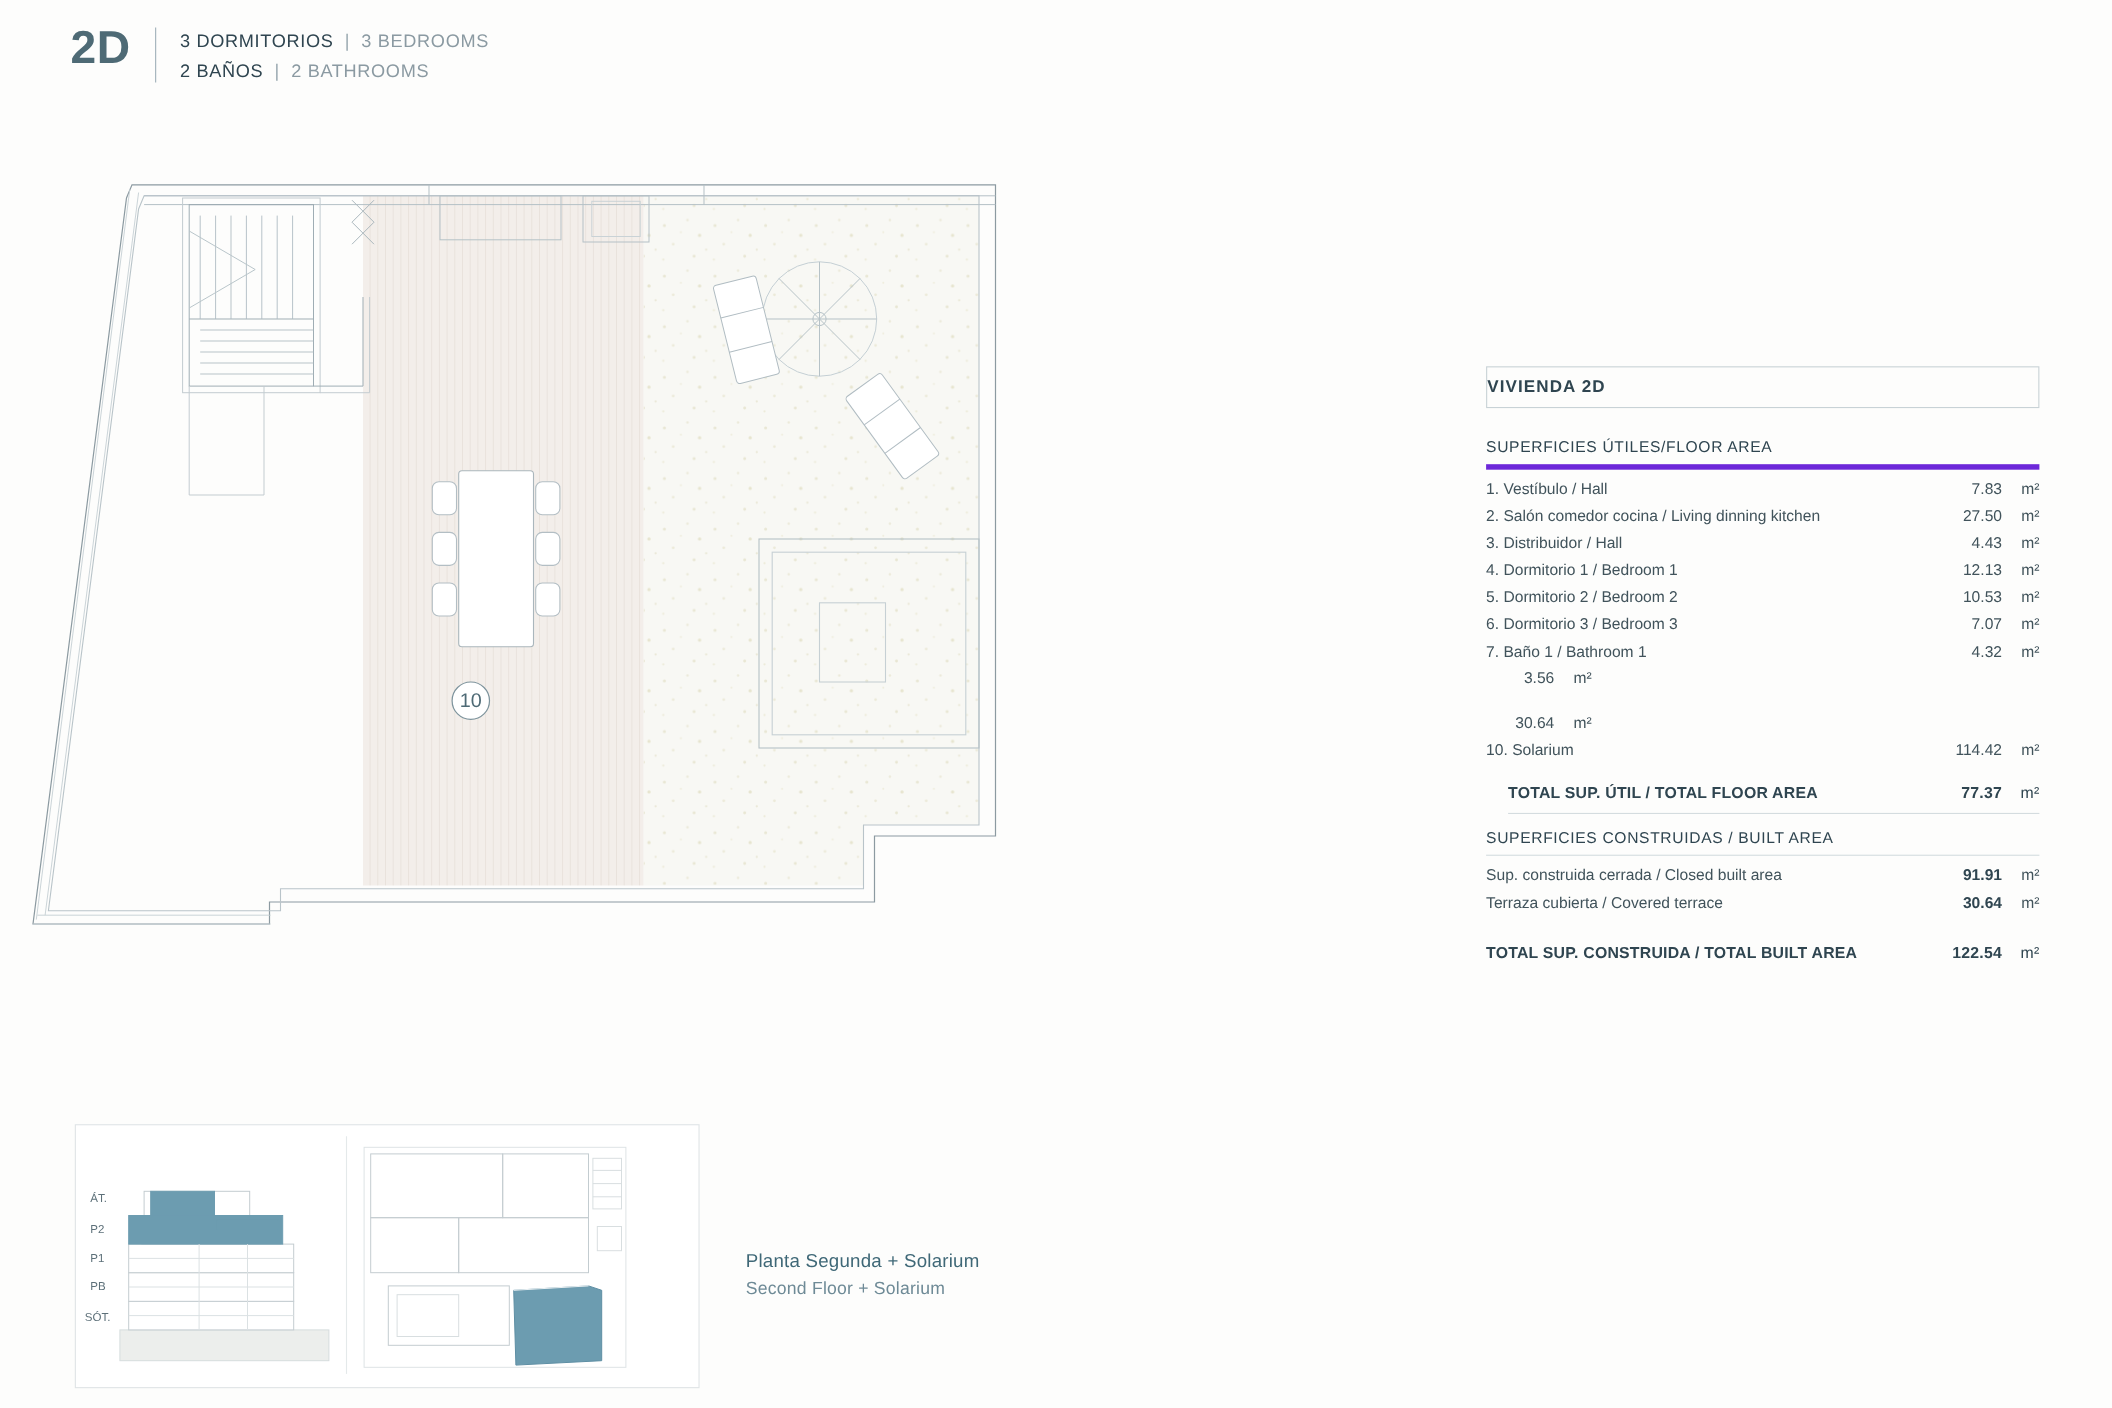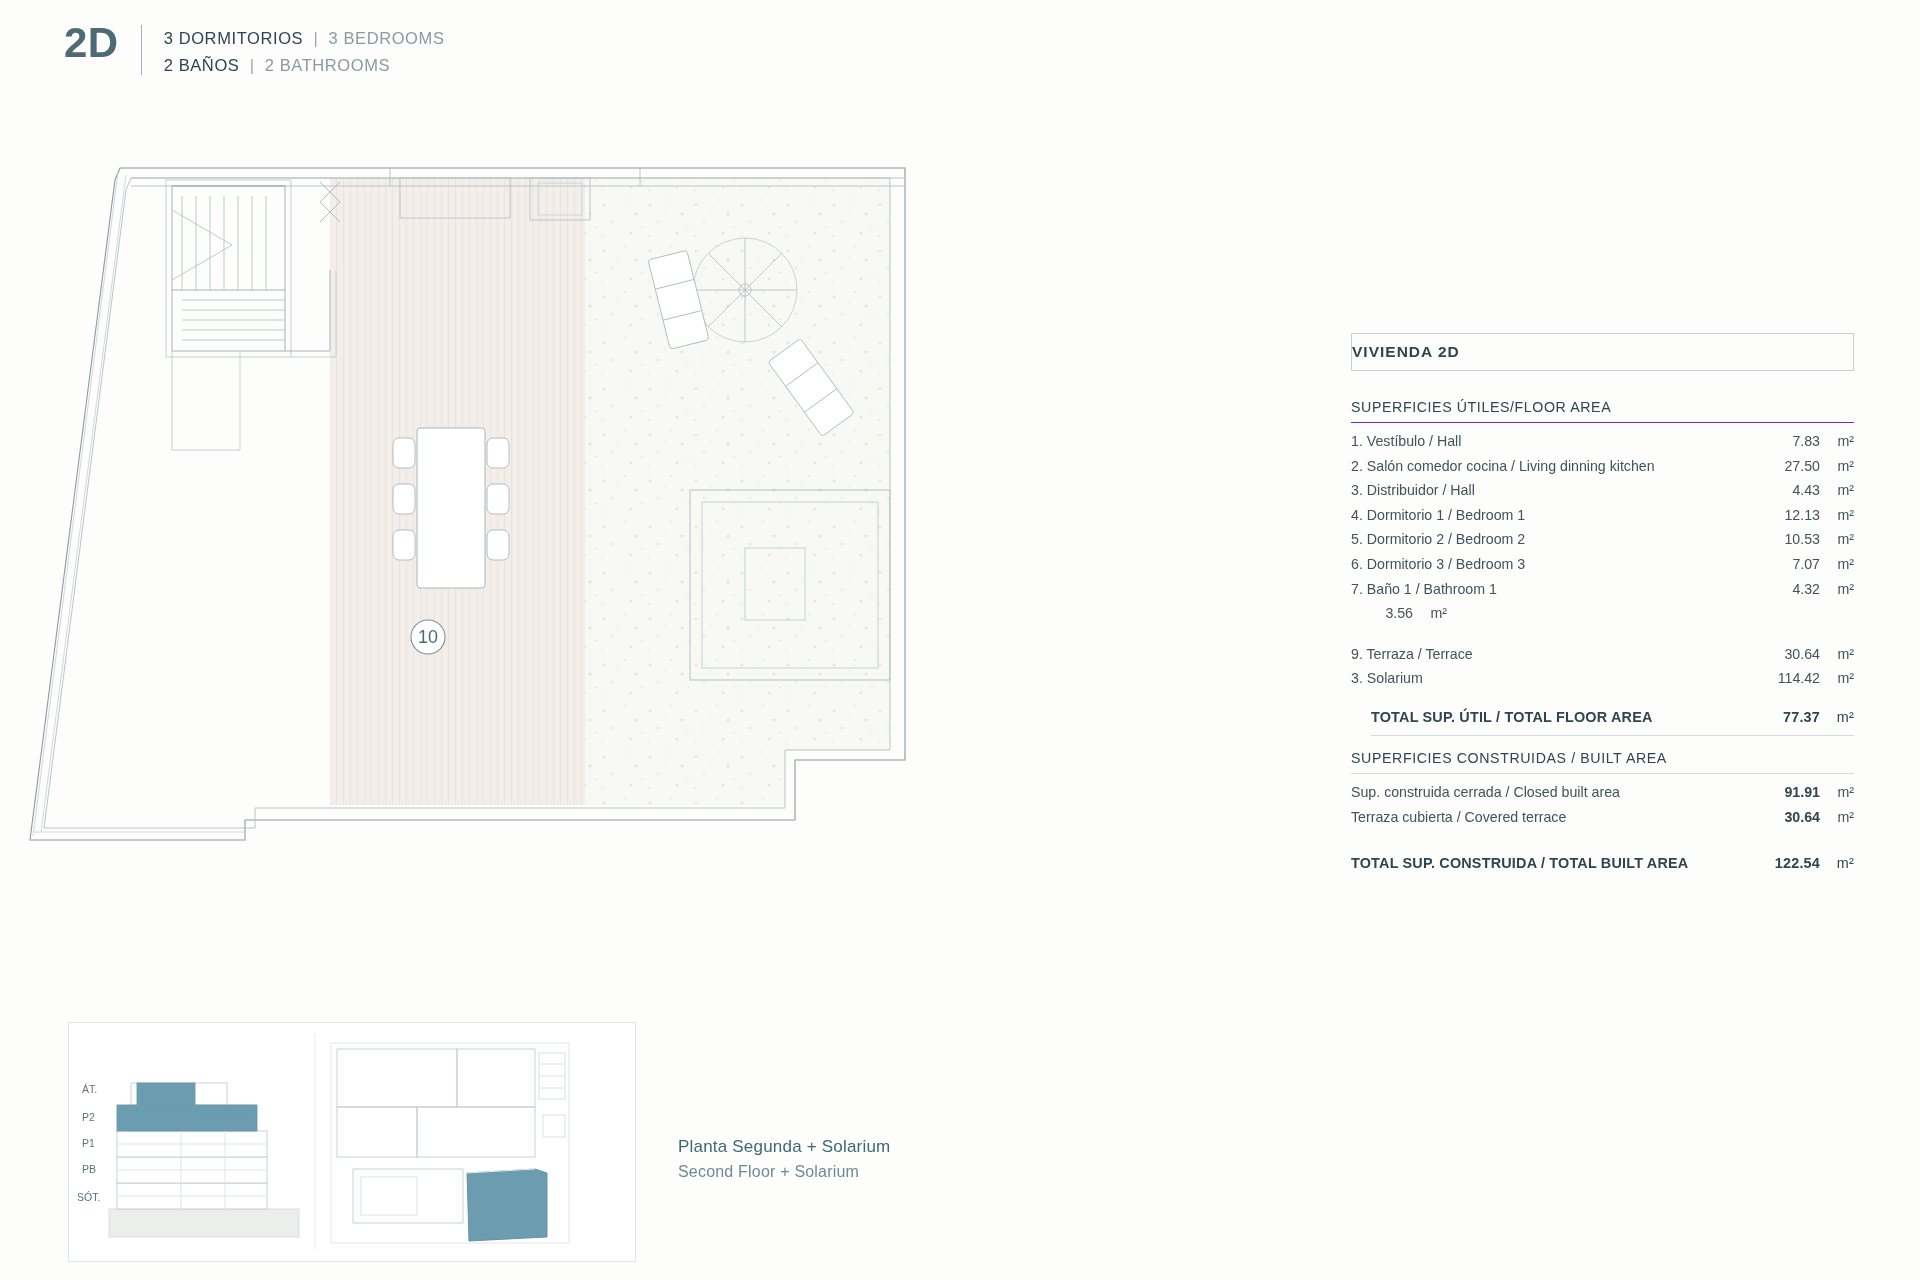--- a/index.html
+++ b/index.html
@@ -88,21 +88,21 @@
     font-weight: bold;
     letter-spacing: 1px;
     color: #2f4550;
   }
   .sect-head {
     margin-top: 28px;
     font-size: 14.2px;
     letter-spacing: 0.6px;
     color: #2f4550;
     padding-bottom: 7px;
-    border-bottom: 1px solid #6d28d9;
+    border-bottom: 5px solid #6d28d9;
     display: flex;
   }
   .rows { margin-top: 6px; }
   .row {
     display: flex;
     align-items: baseline;
     font-size: 14.2px;
     line-height: 24.6px;
     color: #41535b;
   }
@@ -379,26 +379,25 @@
         <span class="label">7. Baño 1 / Bathroom 1</span>
         <span class="value">4.32</span>
         <span class="unit">m²</span>
       </div>
       <div class="row">
         <span class="value">3.56</span>
         <span class="unit">m²</span>
       </div>
 
       <div class="row gap">
-        <span class="label">9. Terraza / Terrace</span>
         <span class="value">30.64</span>
         <span class="unit">m²</span>
       </div>
       <div class="row">
-        <span class="label">3. Solarium</span>
+        <span class="label">10. Solarium</span>
         <span class="value">114.42</span>
         <span class="unit">m²</span>
       </div>
     </div>
 
     <div class="total-row">
       <span class="label">TOTAL SUP. ÚTIL / TOTAL FLOOR AREA</span>
       <span class="value">77.37</span>
       <span class="unit">m²</span>
     </div>

